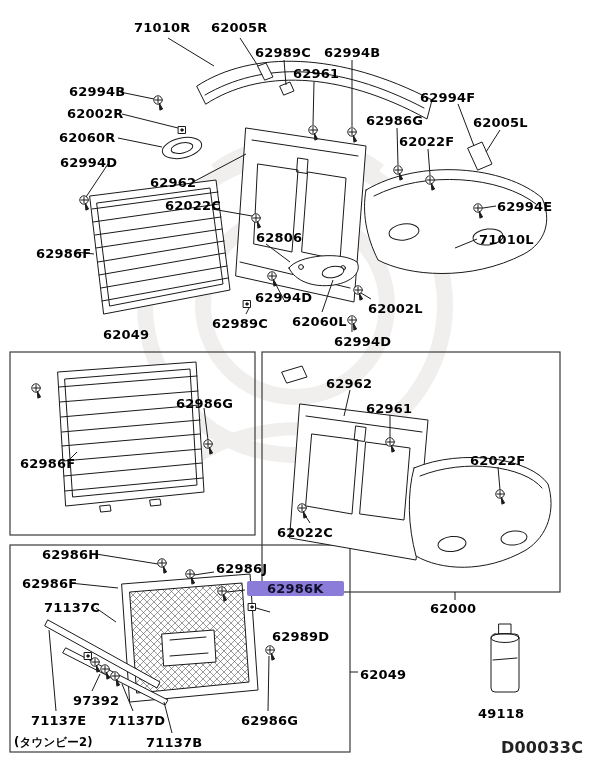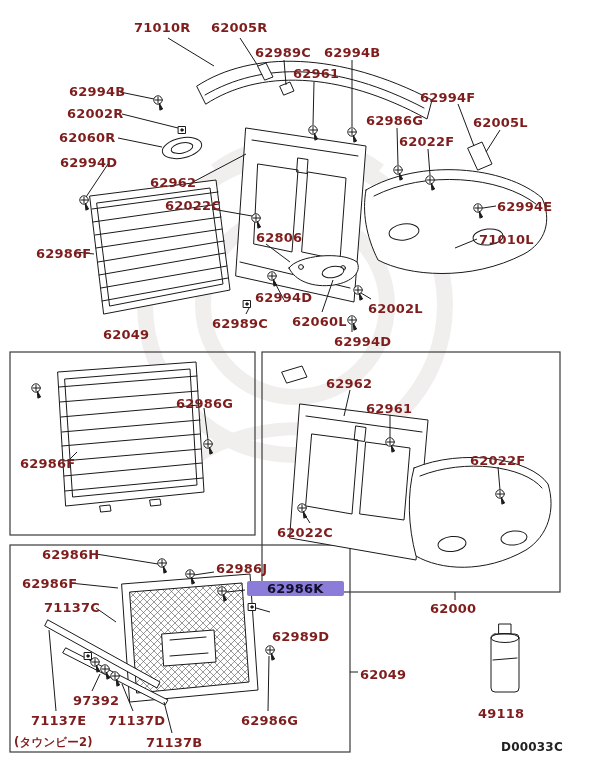--- a/index.html
+++ b/index.html
@@ -3,26 +3,26 @@
 <meta charset="utf-8">
 <style>
   html,body{margin:0;padding:0;background:#fff;}
   .canvas{
     position:relative;width:609px;height:768px;background:#fff;overflow:hidden;
     font-family:"DejaVu Sans","Liberation Sans",sans-serif;
   }
   .canvas svg{position:absolute;left:0;top:0;}
   #labels{position:absolute;left:0;top:0;width:100%;height:100%;}
   .lbl{
-    position:absolute;font-size:13px;font-weight:bold;color:#7f1d1d;
+    position:absolute;font-size:13px;font-weight:bold;color:#000000;
     white-space:nowrap;letter-spacing:.2px;line-height:15px;cursor:default;
   }
   .lbl.hl{background:#8a7cd8;border-radius:2px;padding:0 20px;color:#10102a;}
   .lbl.small{font-size:11.5px;font-weight:bold;}
-  .lbl.tiny{font-size:12px;font-weight:bold;color:#222;}
+  .lbl.tiny{font-size:16px;font-weight:bold;color:#222;}
   .art{stroke:#1a1a1a;stroke-width:1;fill:none;stroke-linejoin:round;stroke-linecap:round;}
   .fillw{fill:#ffffff;}
   .ld{stroke:#1a1a1a;stroke-width:1;}
   .box{fill:none;stroke:#3a3a3a;stroke-width:1.2;}
 </style>
 </head>
 <body>
 
 <div class="canvas">
 

